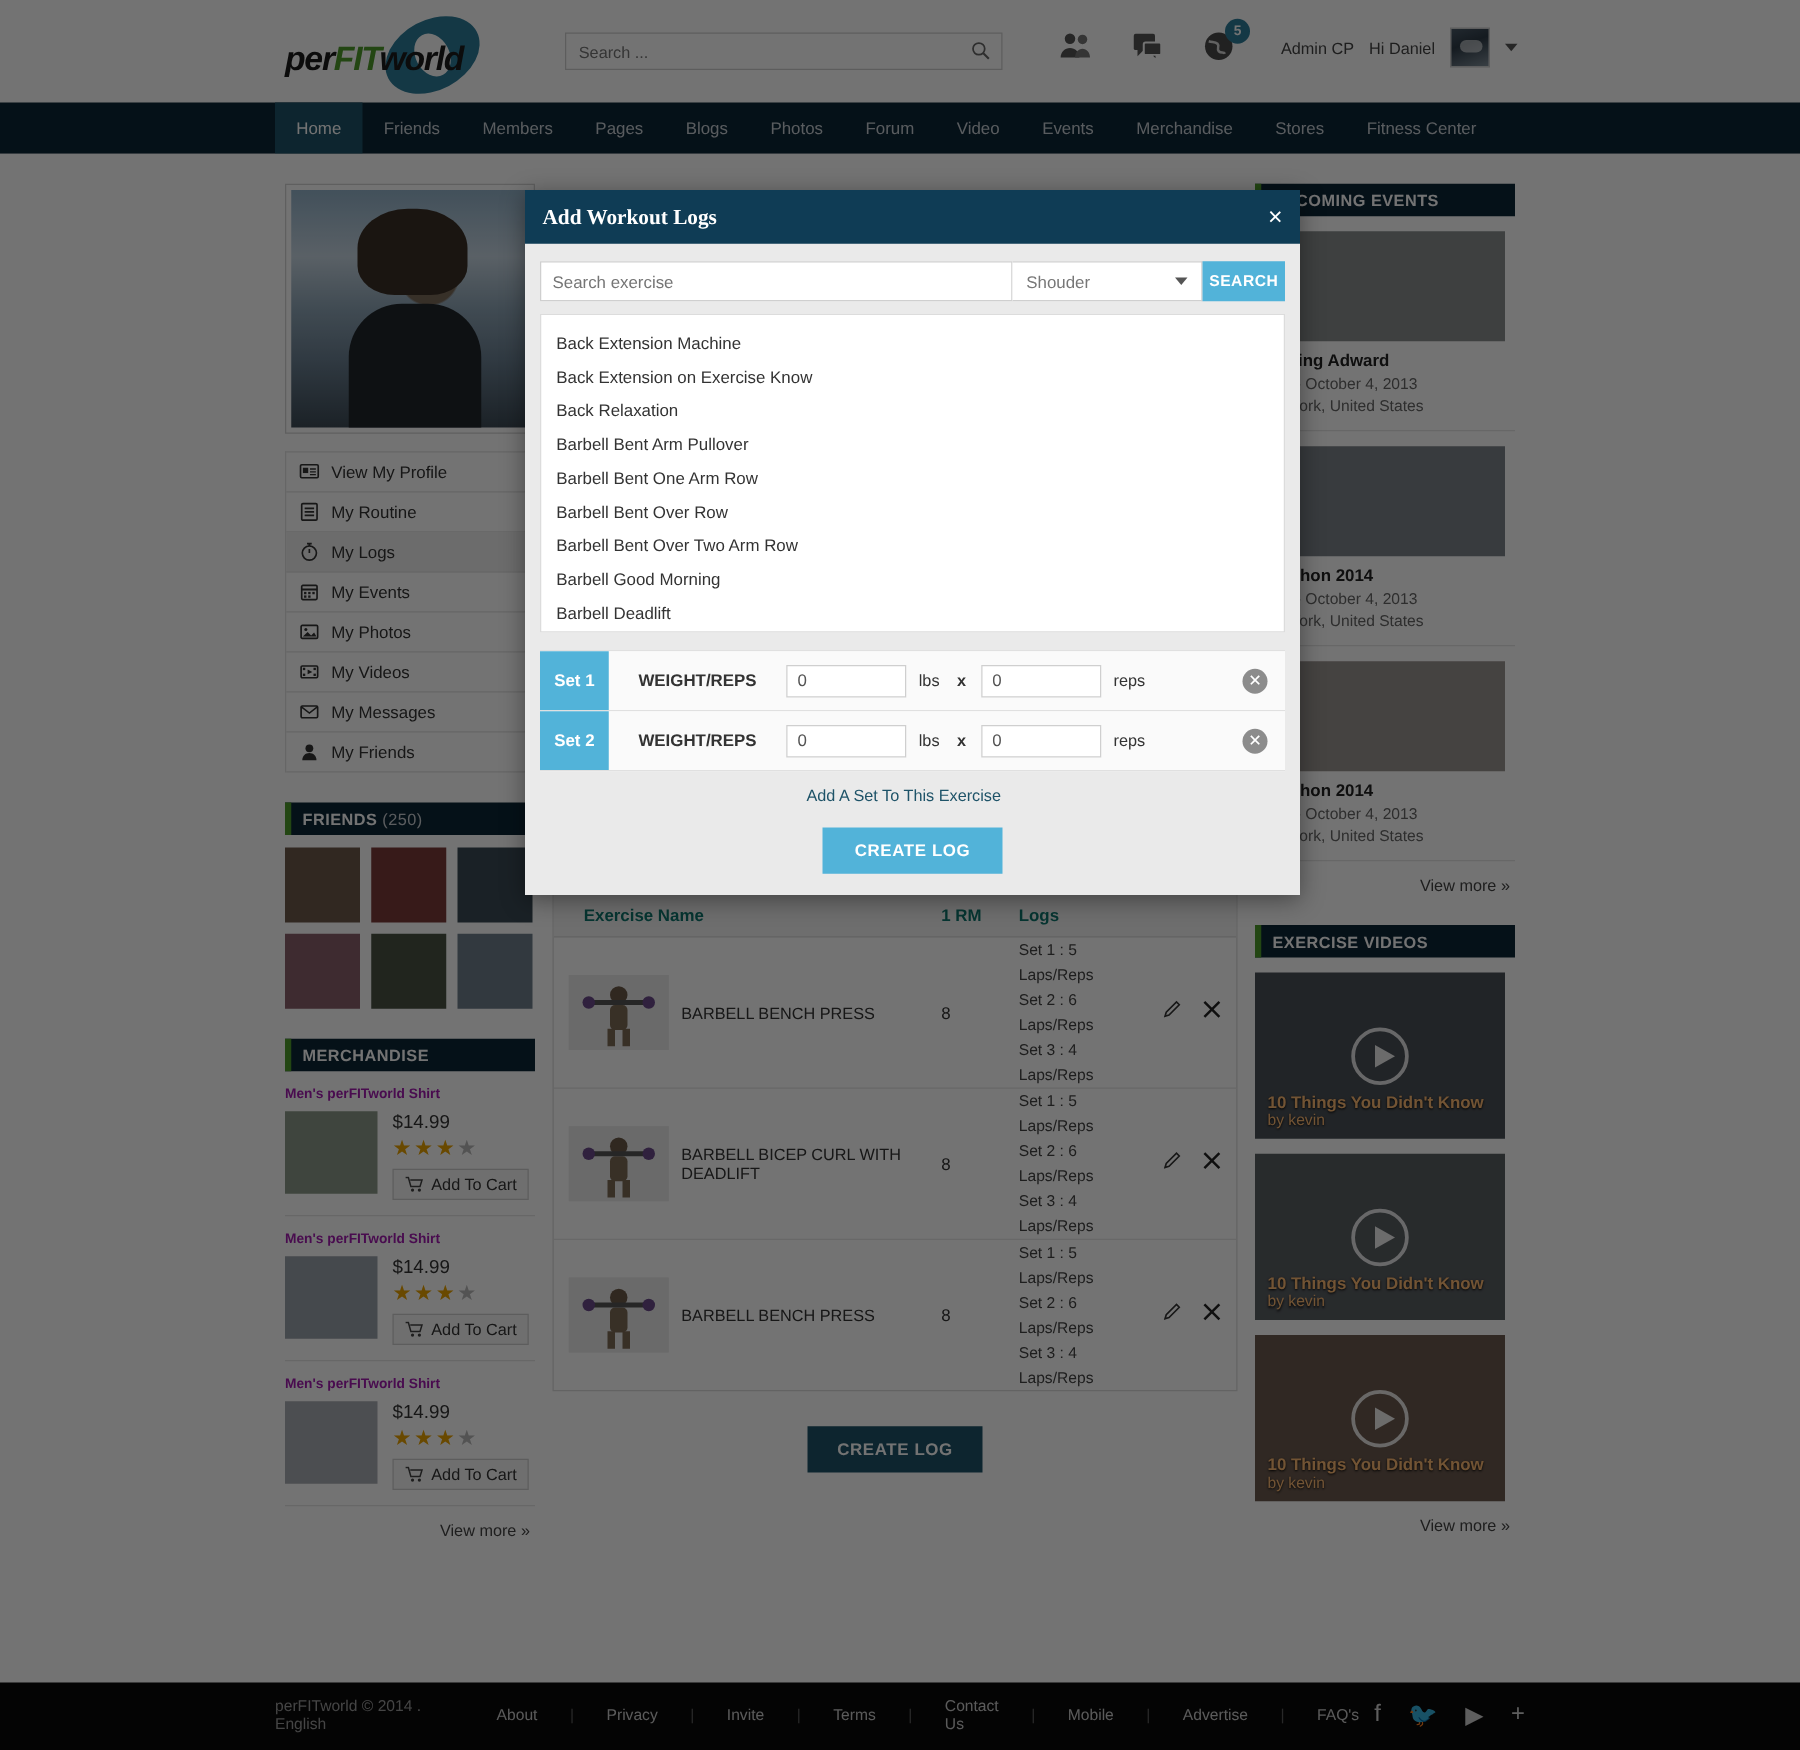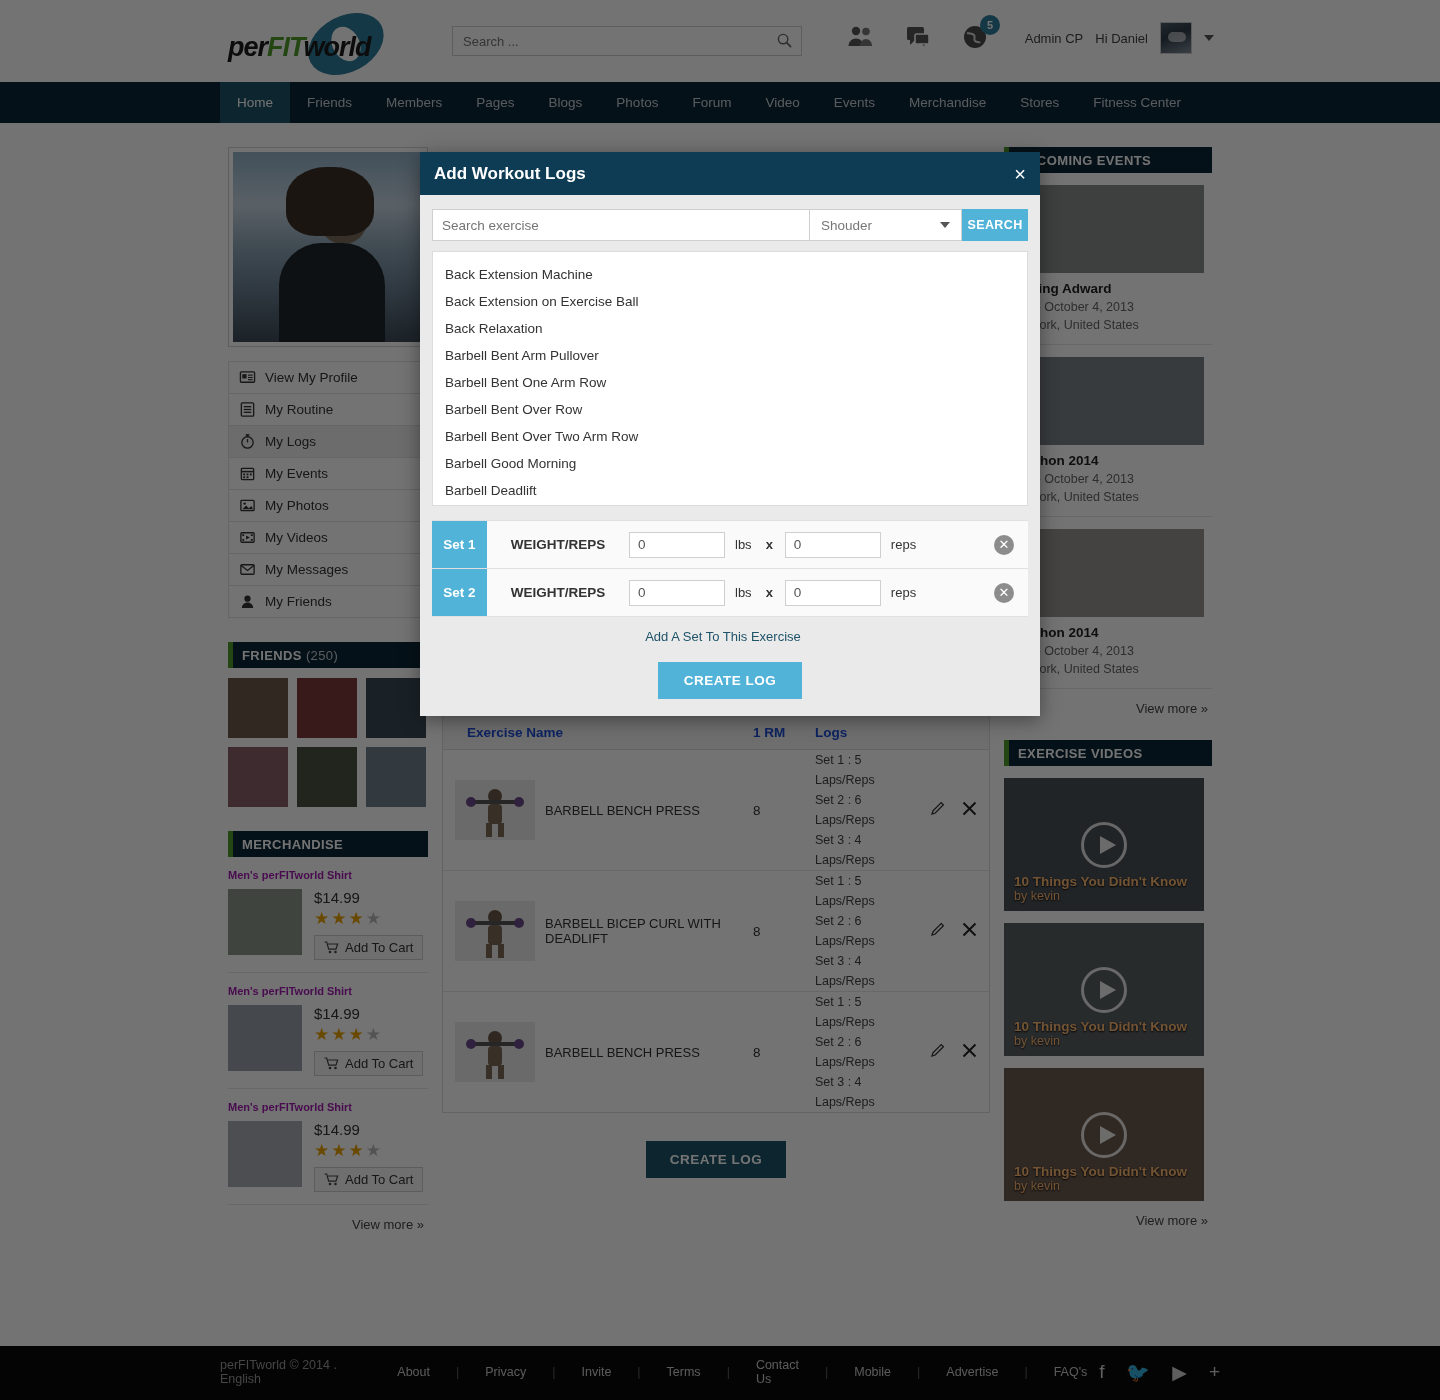--- a/index.html
+++ b/index.html
@@ -157,21 +157,21 @@
     display:inline-flex; align-items:center; gap:6px;
     border:1px solid #cfcfcf; background:#f6f6f6; padding:4px 9px;
     font-size:13px; color:#333; cursor:pointer;
   }
   .viewmore { text-align:right; font-size:13px; color:#444; padding:12px 4px 0 0; cursor:pointer; }
 
   
   .log-table { border:1px solid #dcdcdc; background:#fff; }
   .log-head {
     display:flex; height:34px; align-items:center; background:#f3f3f3;
-    border-bottom:1px solid #dcdcdc; font-size:13.5px; font-weight:bold; color:#1d4ed8;
+    border-bottom:1px solid #dcdcdc; font-size:13.5px; font-weight:bold; color:#0f766e;
   }
   .c-ex { width:310px; padding-left:24px; }
   .c-rm { width:62px; }
   .c-log{ flex:1; }
   .log-row { display:flex; align-items:center; border-bottom:1px solid #e6e6e6; min-height:80px; }
   .log-row:last-child { border-bottom:0; }
   .ex-cell { width:310px; display:flex; align-items:center; gap:10px; padding-left:12px; }
   .ex-thumb { width:80px; height:60px; flex:0 0 80px; background:#e9e9e9; position:relative; }
   .ex-name { font-size:13px; color:#333; }
   .rm-cell { width:62px; font-size:13.5px; color:#333; }
@@ -220,21 +220,21 @@
 
   
   .modal {
     position:absolute; left:420px; top:152px; width:620px; height:564px;
     background:#eaeaea; z-index:1000; box-shadow:0 4px 18px rgba(0,0,0,.4);
   }
   .modal-head {
     height:43px; background:#0f3c55; display:flex; align-items:center;
     padding:0 14px; justify-content:space-between;
   }
-  .modal-title { color:#fff; font-size:17px; font-weight:bold; }
+  .modal-title { color:#fff; font-size:17px; font-weight:bold;font-family:Liberation Serif, serif; }
   .modal-close { color:#fff; font-size:20px; cursor:pointer; line-height:1; }
   .modal-body { padding:14px 12px 0 12px; }
   .msearch-row { display:flex; height:32px; }
   .msearch-row input[type=text] {
     flex:1; border:1px solid #cfcfcf; background:#fff; outline:0;
     padding-left:9px; font-size:13.5px; color:#777; font-family:"Liberation Sans",sans-serif;
   }
   .msel {
     width:152px; border:1px solid #cfcfcf; border-left:0; background:#fff;
     display:flex; align-items:center; justify-content:space-between;
@@ -729,21 +729,21 @@
         <input type="text" placeholder="Search exercise" style="">
         <div class="msel">
           <span>Shouder</span>
           <span class="cd"></span>
         </div>
         <button class="btn-search">SEARCH</button>
       </div>
 
       <div class="ex-list" id="ex-list">
           <div class="ex-list-item">Back Extension Machine</div>
-          <div class="ex-list-item">Back Extension on Exercise Ball</div>
+          <div class="ex-list-item">Back Extension on Exercise Know</div>
           <div class="ex-list-item">Back Relaxation</div>
           <div class="ex-list-item">Barbell Bent Arm Pullover</div>
           <div class="ex-list-item">Barbell Bent One Arm Row</div>
           <div class="ex-list-item">Barbell Bent Over Row</div>
           <div class="ex-list-item">Barbell Bent Over Two Arm Row</div>
           <div class="ex-list-item">Barbell Good Morning</div>
           <div class="ex-list-item">Barbell Deadlift</div>
           <div class="ex-list-item">Barbell High Inverted Row</div>
         </div>
 

